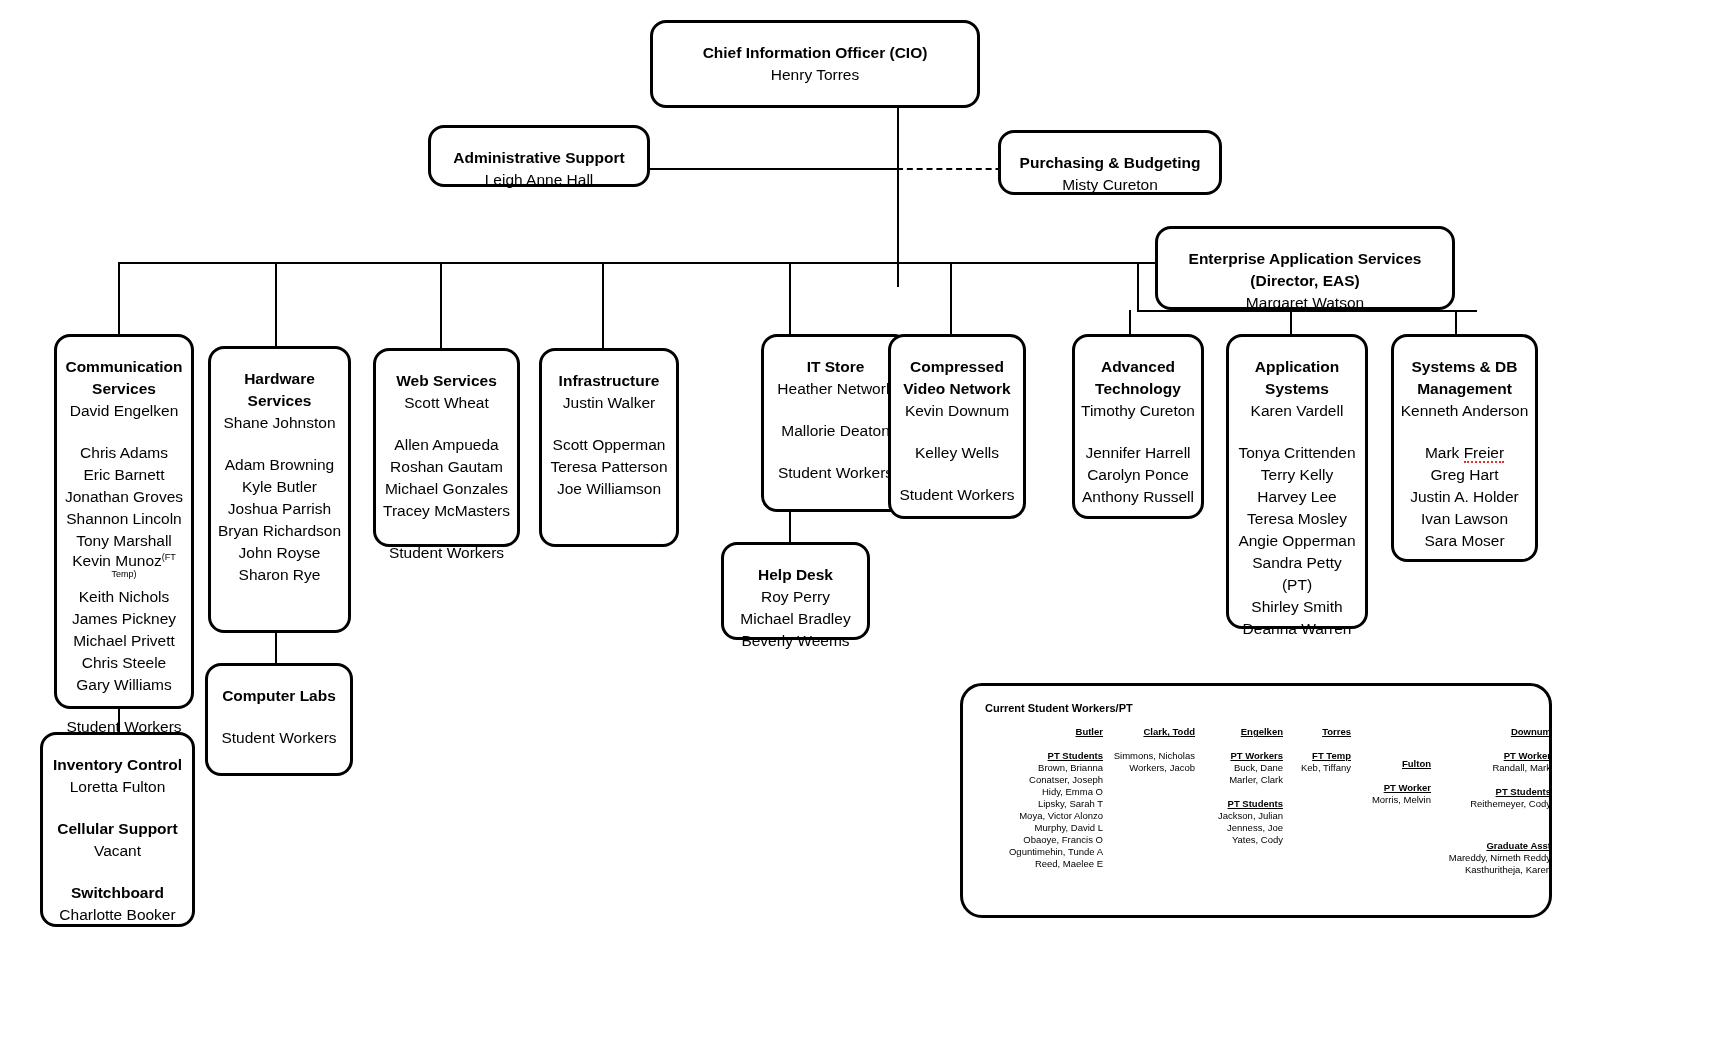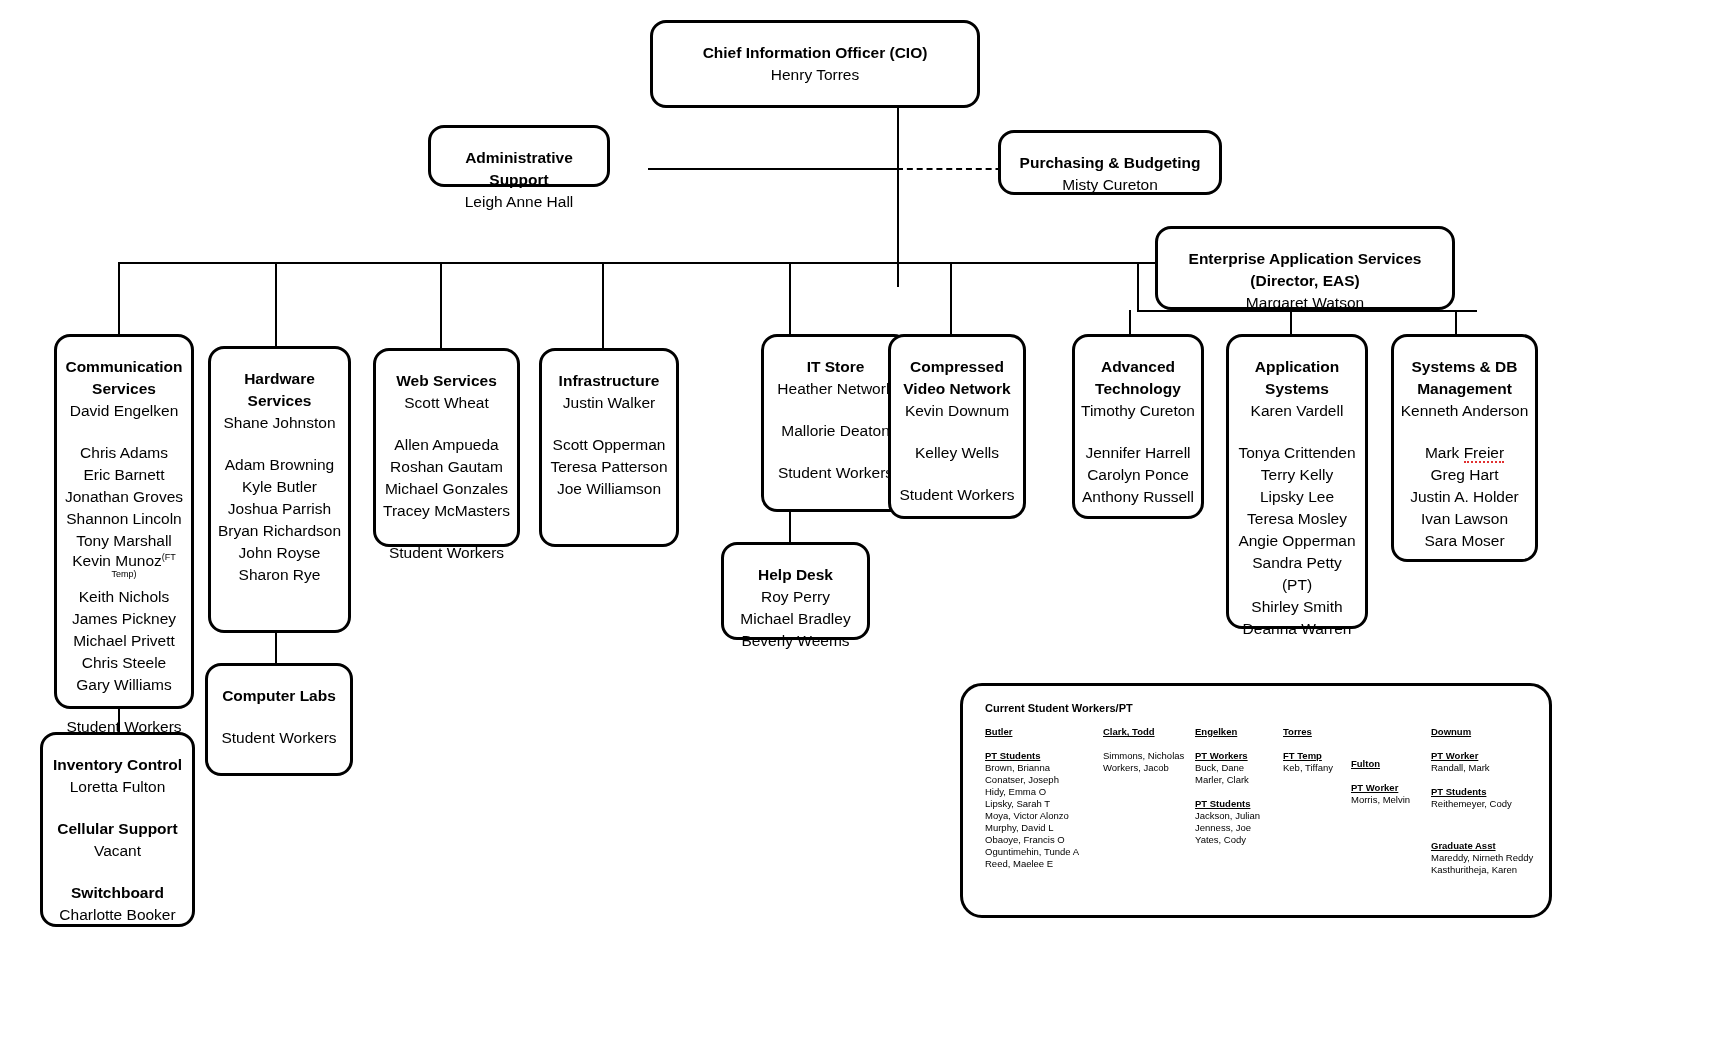--- a/index.html
+++ b/index.html
@@ -79,21 +79,21 @@
     font-weight: bold;
   }
   .legend-cols {
     position: absolute;
     left: 22px;
     top: 40px;
     right: 10px;
     display: flex;
     align-items: flex-start;
   }
-  .legend-col { font-size: 9.5px; line-height: 12px; }
+  .legend-col { font-size: 9.5px; line-height: 12px; text-align: right; }
   .legend-col .col-head {
     font-weight: bold;
     text-decoration: underline;
     margin-bottom: 12px;
     display: block;
   }
   .legend-col .sub-head {
     font-weight: bold;
     text-decoration: underline;
     display: block;
@@ -130,21 +130,21 @@
 
   <div class="line vline" style="left:118px; top:708px; height:34px;"></div>
   <div class="line vline" style="left:275px; top:633px; height:30px;"></div>
   <div class="line vline" style="left:789px; top:512px; height:30px;"></div>
 
   <div class="box" style="left:650px; top:20px; width:330px; height:88px;">
     <div class="title">Chief Information Officer (CIO)</div>
     <div class="person">Henry Torres</div>
   </div>
 
-  <div class="box" style="left:428px; top:125px; width:182px; height:62px;">
+  <div class="box" style="left:428px; top:125px; width:222px; height:62px;">
     <div class="title">Administrative Support</div>
     <div class="person">Leigh Anne Hall</div>
   </div>
 
   <div class="box" style="left:998px; top:130px; width:224px; height:65px;">
     <div class="title">Purchasing &amp; Budgeting</div>
     <div class="person">Misty Cureton</div>
   </div>
 
   <div class="box" style="left:1155px; top:226px; width:300px; height:84px;">
@@ -262,21 +262,21 @@
     <div class="person">Anthony Russell</div>
   </div>
 
   <div class="box" style="left:1226px; top:334px; width:142px; height:295px;">
     <div class="title">Application</div>
     <div class="title">Systems</div>
     <div class="person">Karen Vardell</div>
     <div class="gap"></div>
     <div class="person">Tonya Crittenden</div>
     <div class="person">Terry Kelly</div>
-    <div class="person">Lipsky Lee</div>
+    <div class="person">Harvey Lee</div>
     <div class="person">Teresa Mosley</div>
     <div class="person">Angie Opperman</div>
     <div class="person">Sandra Petty (PT)</div>
     <div class="person">Shirley Smith</div>
     <div class="person">Deanna Warren</div>
   </div>
 
   <div class="box" style="left:1391px; top:334px; width:147px; height:228px;">
     <div class="title">Systems &amp; DB</div>
     <div class="title">Management</div>

